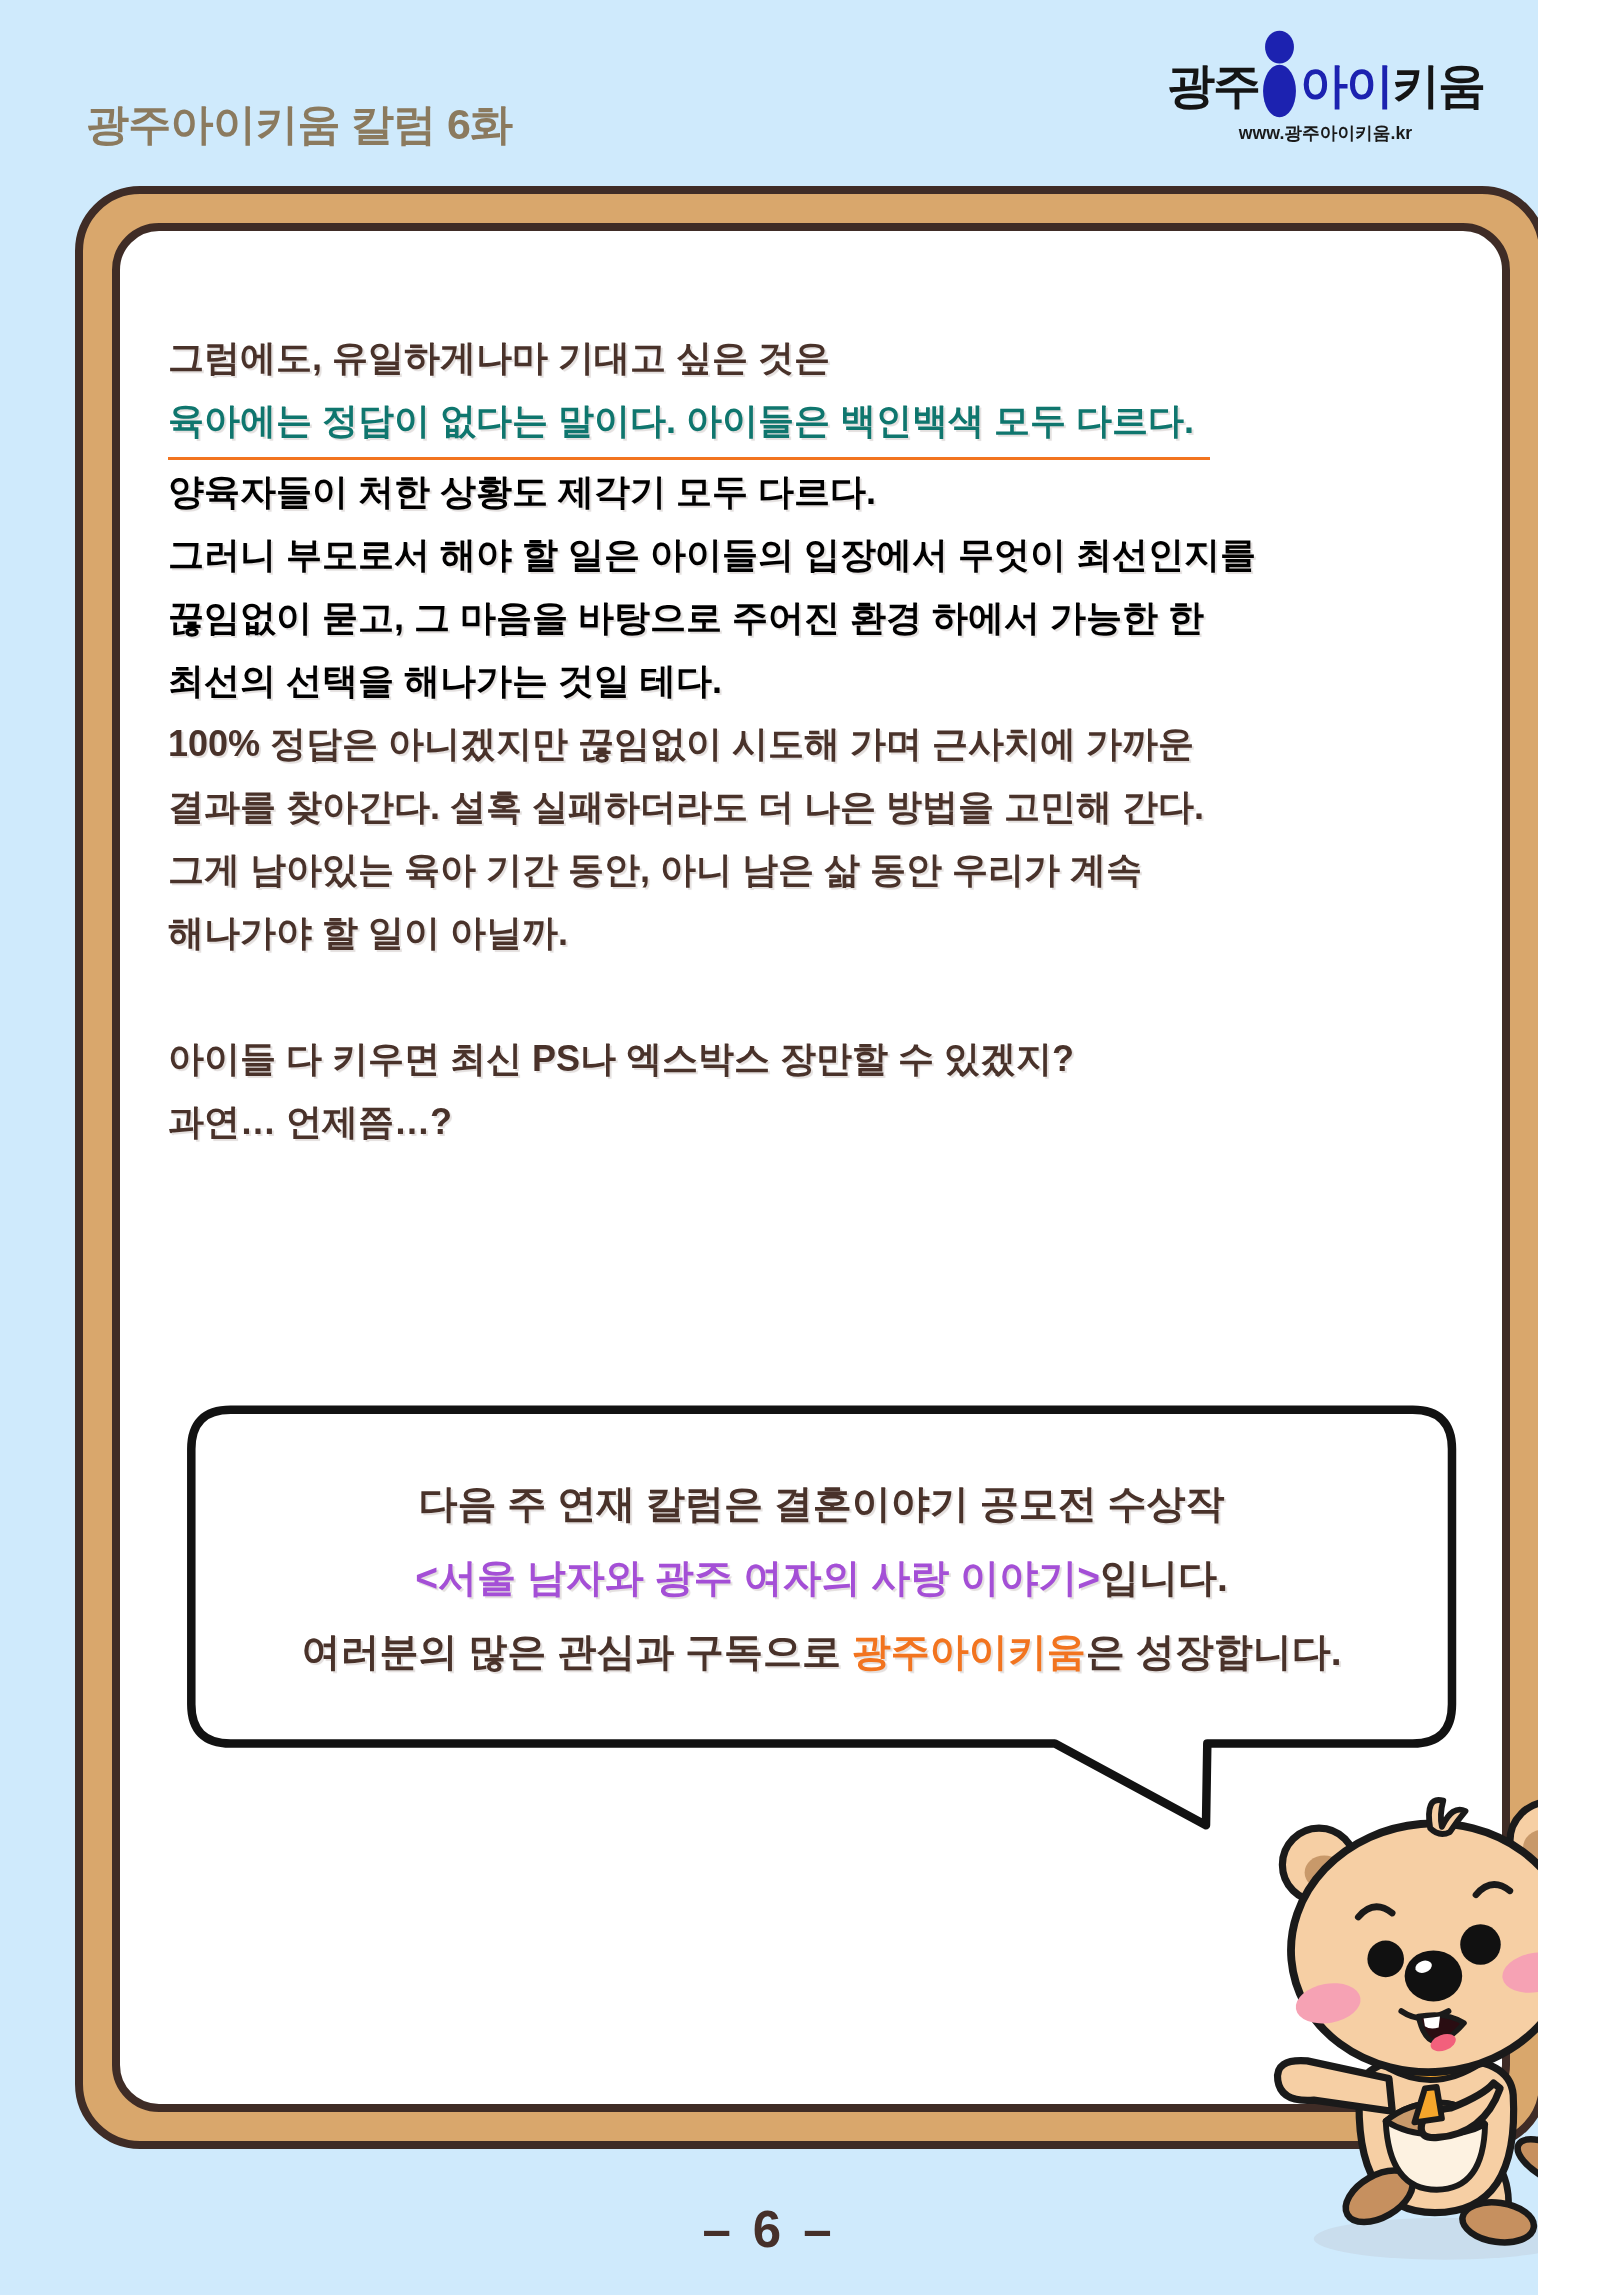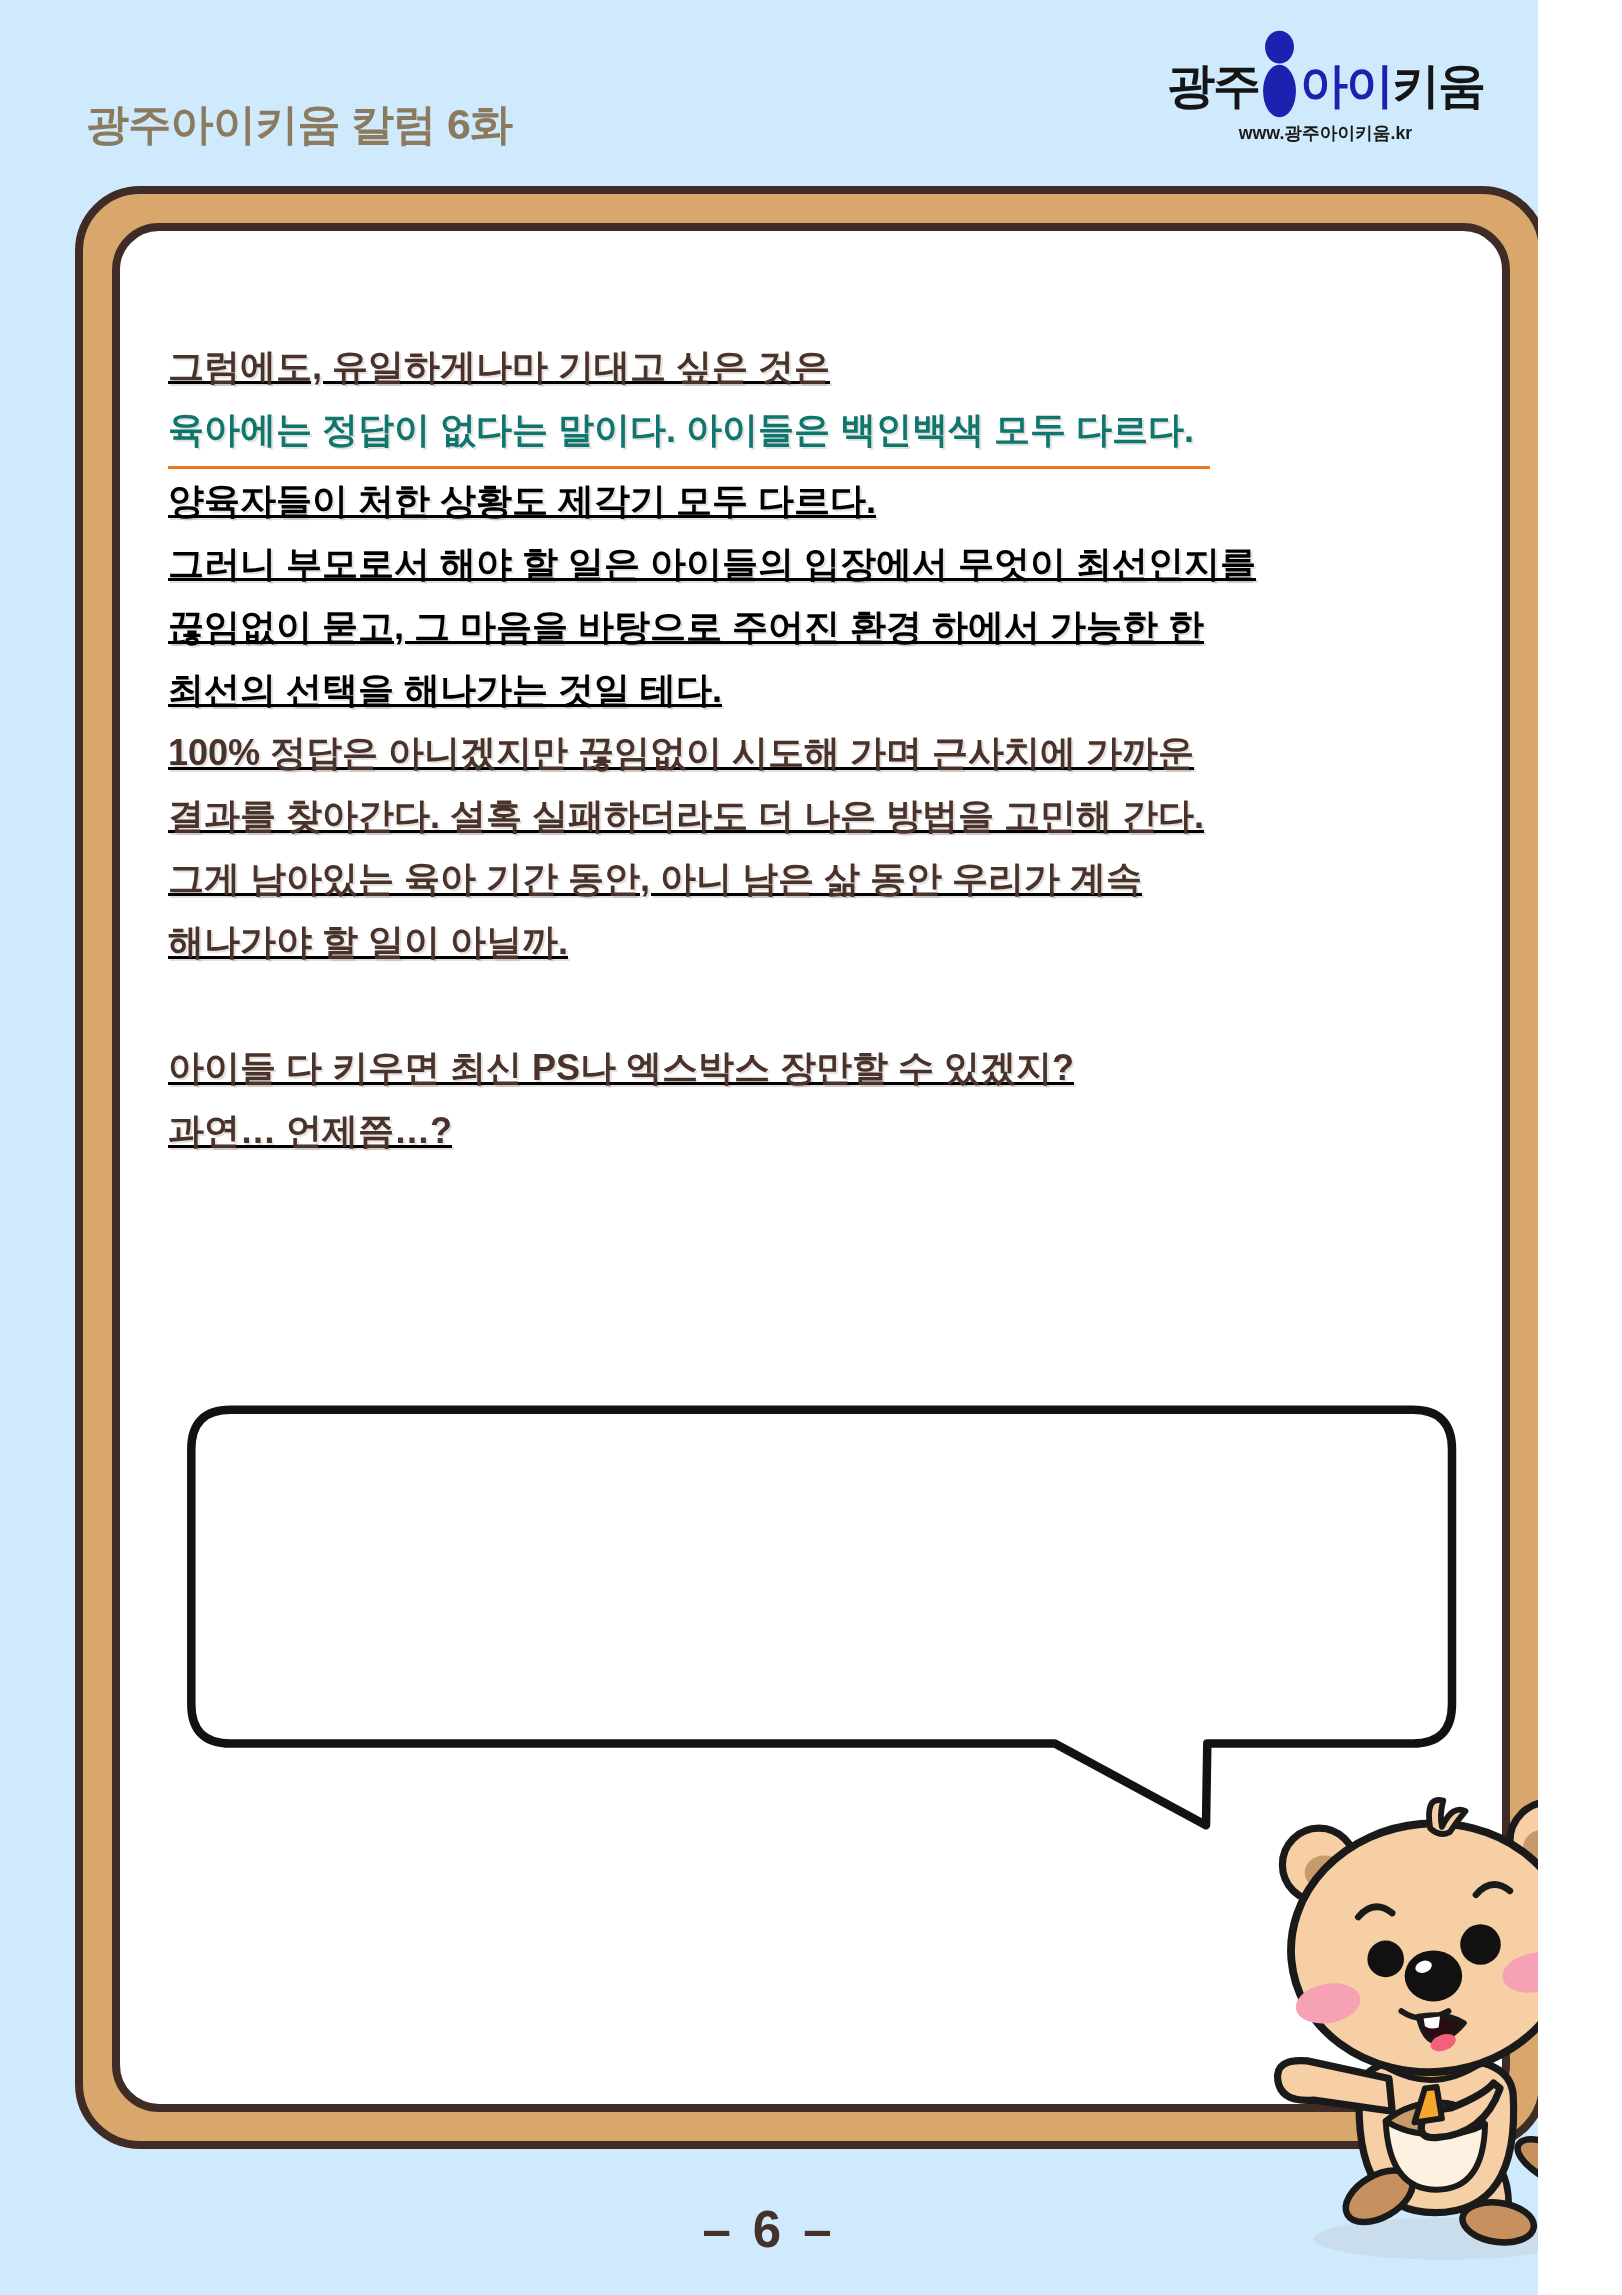--- a/index.html
+++ b/index.html
@@ -29,21 +29,21 @@
     position:absolute; left:75px; top:186px; width:1472px; height:1963px;
     background:#d9a76c; border:8.5px solid #3f2c26; border-radius:65px;
     box-sizing:border-box; z-index:1;
   }
   .board-inner {
     position:absolute; left:29px; top:29px; right:29px; bottom:29px;
     background:#ffffff; border:8.5px solid #3f2c26; border-radius:47px;
   }
 
   
-  .board-text { position:absolute; left:168px; top:335px; width:1328px; z-index:2;text-decoration:underline; }
+  .board-text { position:absolute; left:168px; top:326px; width:1328px; z-index:2; }
   .bline {
     font-size:36px; line-height:63px; font-weight:600; color:#49322a;
     white-space:nowrap; text-shadow:2px 2px 0.7px rgba(73,50,42,0.15);
   }
   .bline.blank { height:63px; }
   .c-green { color:#000000; }
   .u-orange {
     color:#0f766e;
     display:inline-block;
     border-bottom:3.9px solid #f2741f;
@@ -109,20 +109,25 @@
     <div class="bline">해나가야 할 일이 아닐까.</div>
     <div class="bline blank"></div>
     <div class="bline">아이들 다 키우면 최신 PS나 엑스박스 장만할 수 있겠지?</div>
     <div class="bline">과연… 언제쯤…?</div>
   </div>
 
   <svg class="bubble-svg" viewBox="0 0 2480 3508">
     <path d="M 352 2155 H 2159 Q 2219 2155 2219 2215 V 2605 Q 2219 2665 2159 2665 H 1845 L 1843 2790 L 1612 2665 H 352 Q 292 2665 292 2605 V 2215 Q 292 2155 352 2155 Z" fill="#ffffff" stroke="#121212" stroke-width="13" stroke-linejoin="round"></path>
   </svg>
 
+  <div class="bubble-text">
+    <div class="bub-line">다음 주 연재 칼럼은 결혼이야기 공모전 수상작</div>
+    <div class="bub-line"><span class="bub-purple">&lt;서울 남자와 광주 여자의 사랑 이야기&gt;</span><span>입니다.</span></div>
+    <div class="bub-line"><span>여러분의 많은 관심과 구독으로 </span><span class="bub-orange">광주아이키움</span><span>은 성장합니다.</span></div>
+  </div>
 
   <svg class="mascot" viewBox="0 0 520 760">
 
     <ellipse cx="270" cy="700" rx="200" ry="32" fill="#c9dded"></ellipse>
     <g stroke="#1a1a1a" stroke-linejoin="round" stroke-linecap="round">
 
       <ellipse cx="438" cy="585" rx="62" ry="26" fill="#c6905f" stroke-width="10" transform="rotate(28 438 585)"></ellipse>
 
       <path d="M300,545 Q370,575 368,650 L290,640 Z" fill="#f6cfa4" stroke-width="10"></path>
       <ellipse cx="352" cy="675" rx="55" ry="30" fill="#c6905f" stroke-width="10" transform="rotate(8 352 675)"></ellipse>

